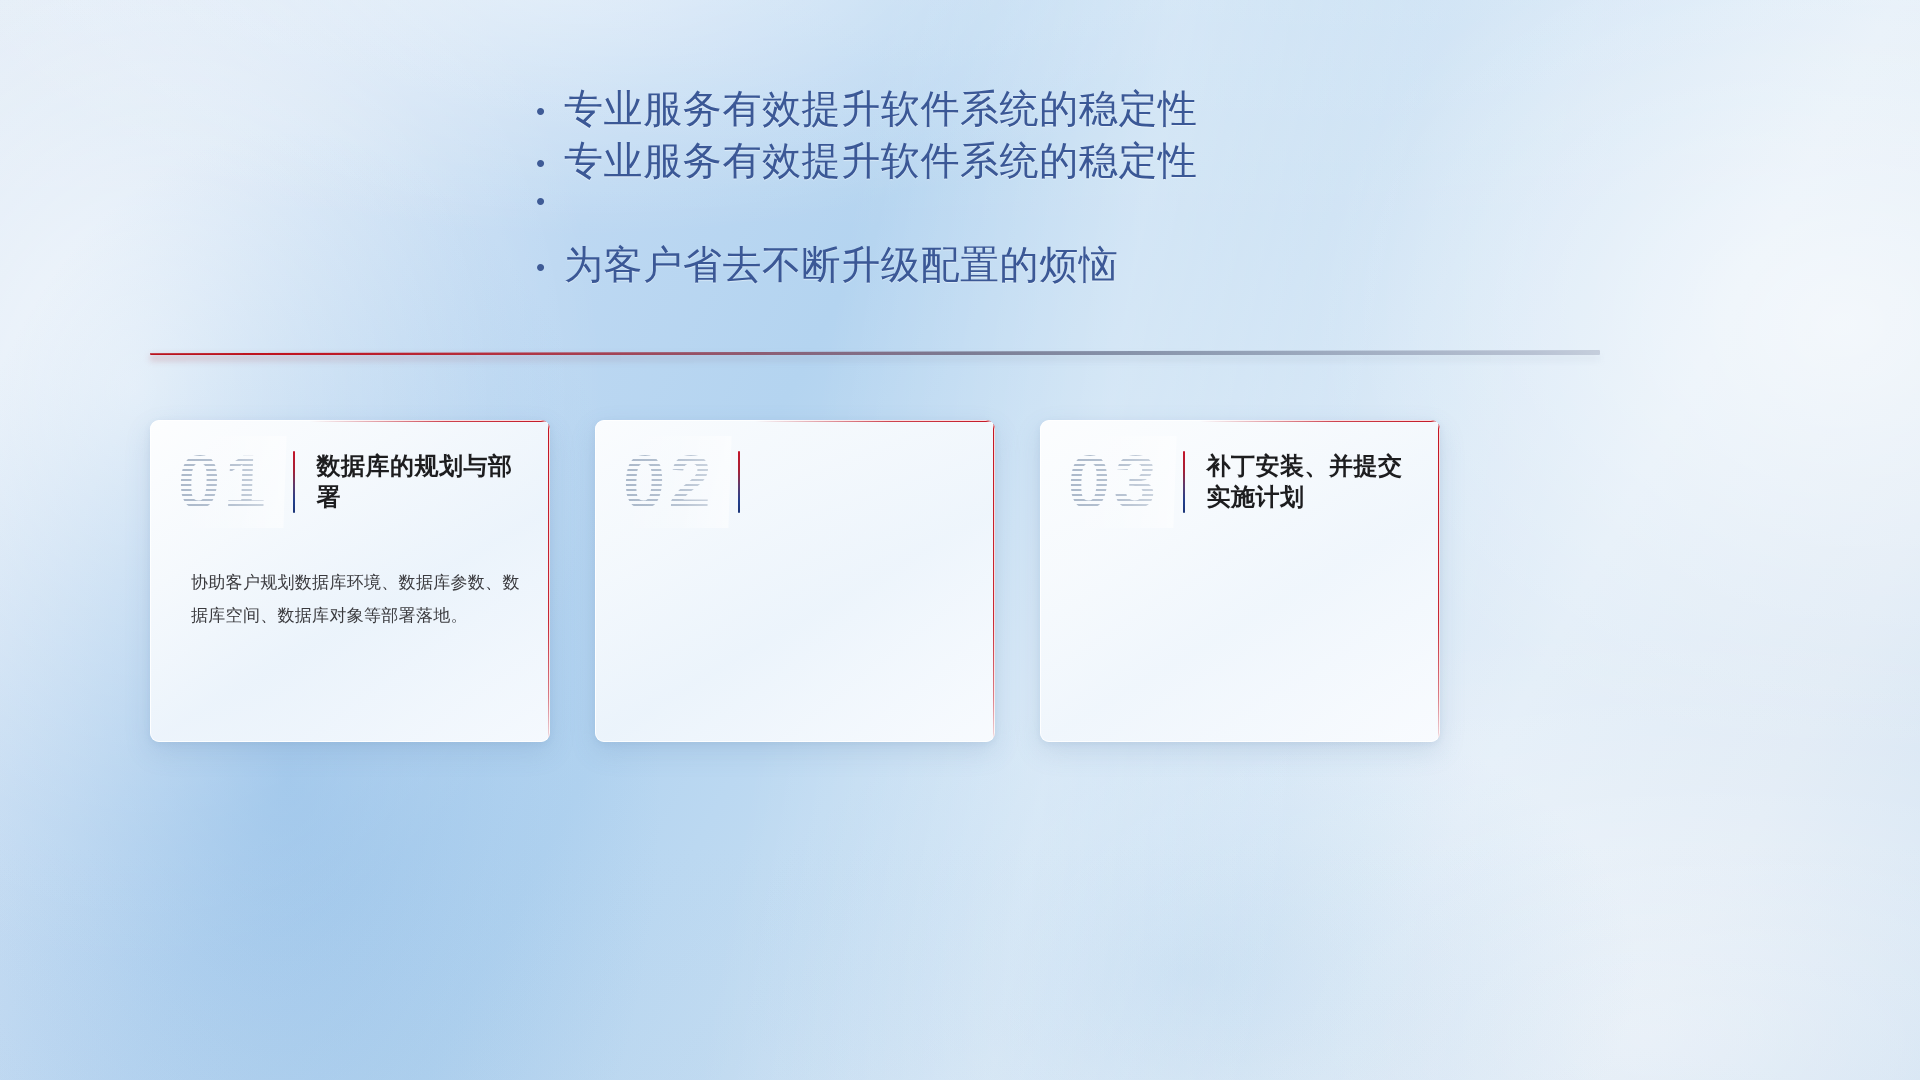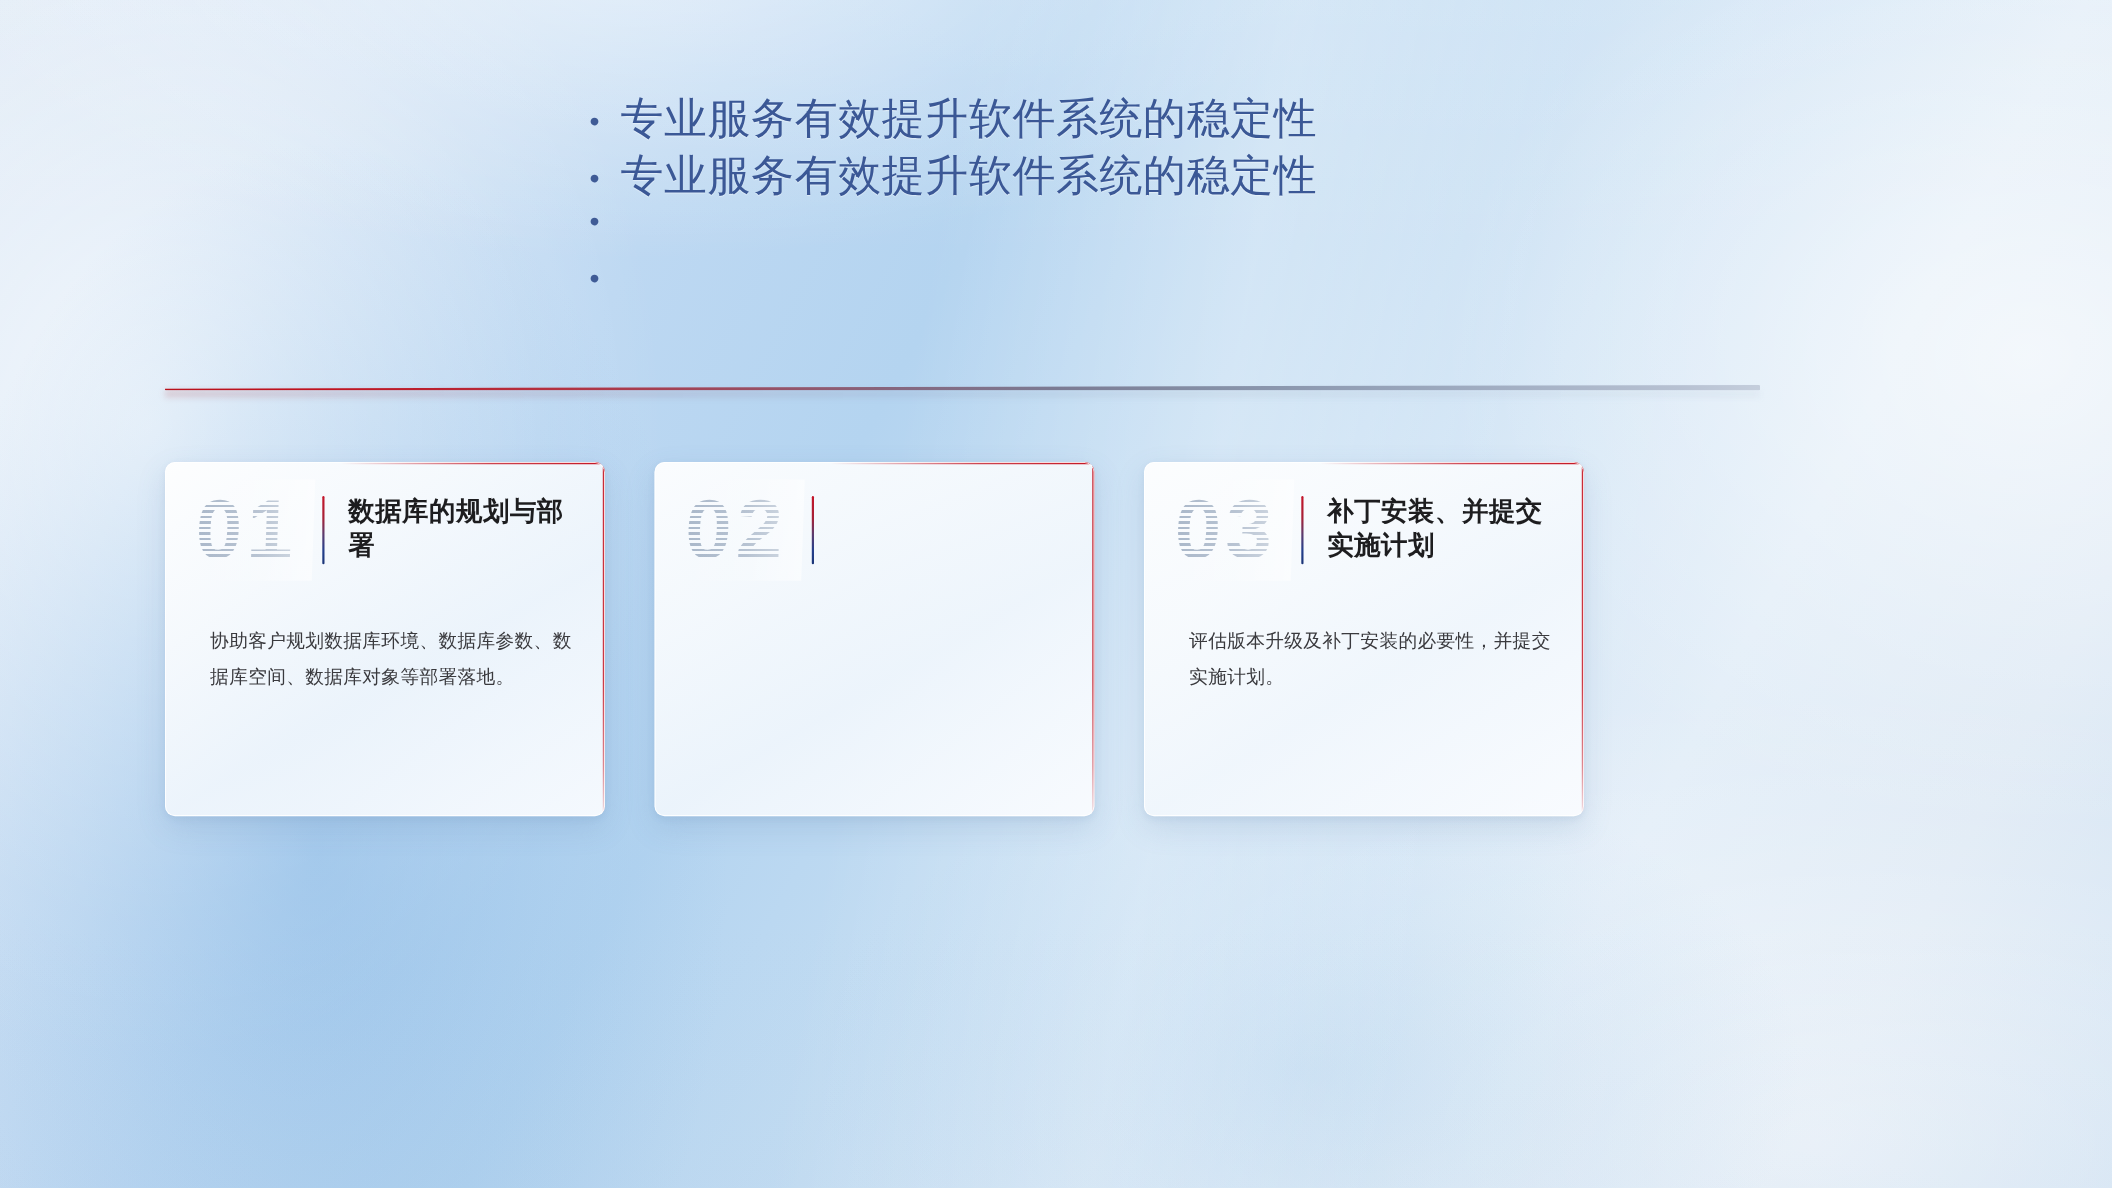--- a/index.html
+++ b/index.html
@@ -336,20 +336,21 @@
       <span class="bullet-dot">•</span>
       <span class="bullet-text">专业服务有效提升软件系统的稳定性</span>
     </div>
 
     <div class="bullet-row">
       <span class="bullet-dot">•</span>
     </div>
 
     <div class="bullet-row">
       <span class="bullet-dot">•</span>
+      <span class="bullet-text">为客户省去不断升级配置的烦恼</span>
     </div>
 
   </div>
 
   <div class="divider-wrap">
     <div class="divider-shadow"></div>
     <div class="divider"></div>
   </div>
 
   <div class="cards">
@@ -378,18 +379,17 @@
 
     <div class="card">
       <div class="card-accent-top"></div>
       <div class="card-accent-right"></div>
       <div class="card-innerline"></div>
       <div class="card-head">
         <div class="card-number">03</div>
         <div class="card-divider"></div>
         <div class="card-title">补丁安装、并提交实施计划</div>
       </div>
-      <div class="card-body">评估版本升级及补丁安装的必要性，并提交实施计划。</div>
     </div>
 
   </div>
 
 </div>
 
 </body></html>

